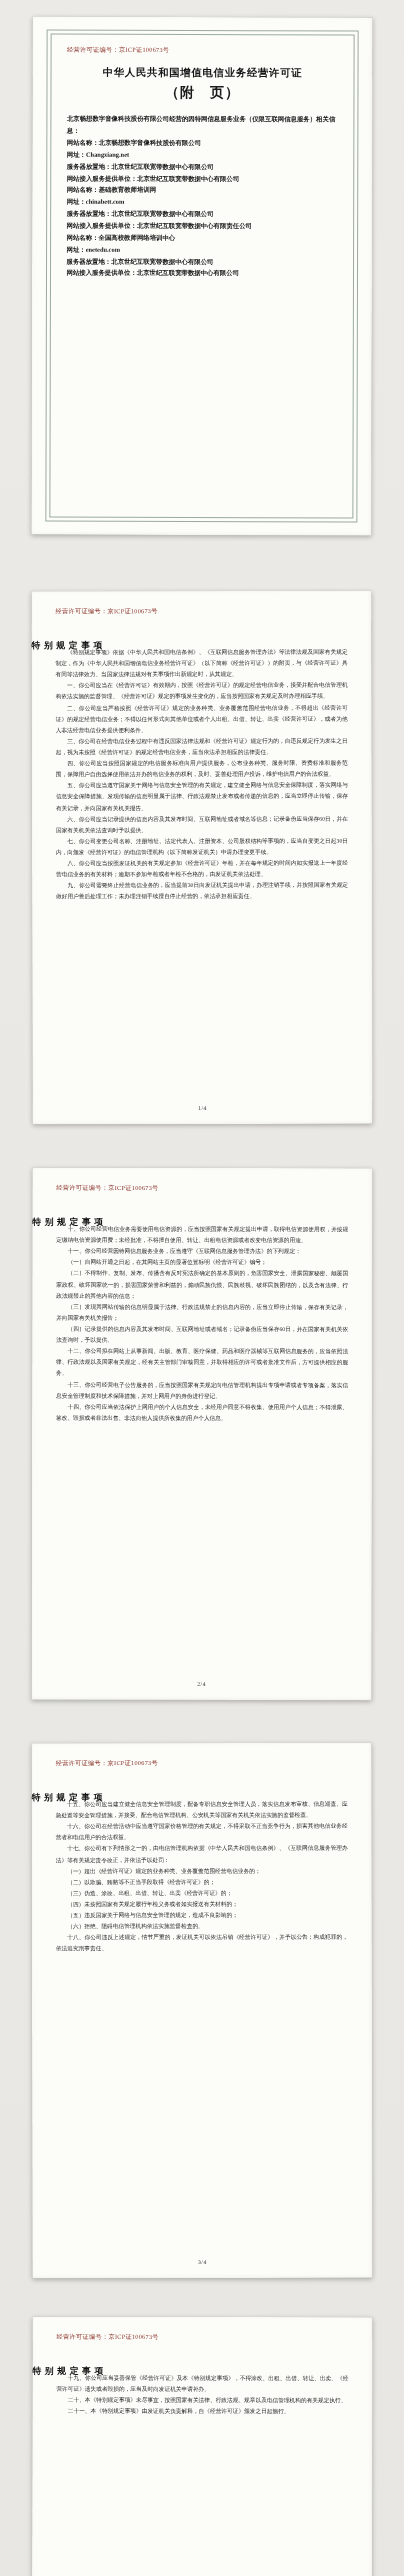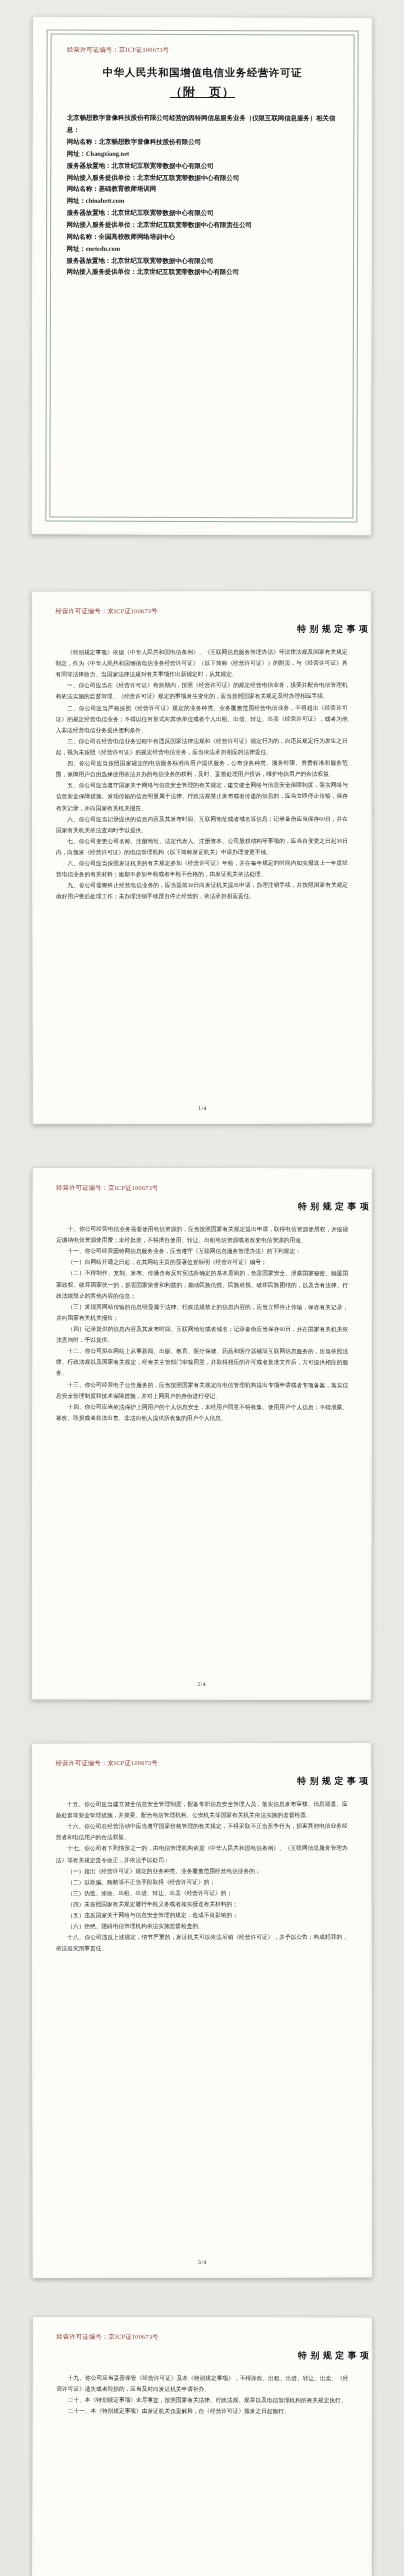--- a/index.html
+++ b/index.html
@@ -30,31 +30,31 @@
     position:absolute; top:2.6px; bottom:2.6px; left:2.6px; right:2.6px;
     border:0.5px solid #9aab9f;
     padding:11.3px 15.5px 10.3px 15.5px;
   }
   .lic-no { font-size:6.2px; color:#8a3026; letter-spacing:0.3px; }
   .cert-title {
     margin-top:10.3px; text-align:center; font-size:10.3px; font-weight:bold;
     color:#161616; letter-spacing:0.8px; line-height:1.4;
   }
   .cert-subtitle {
-    margin-top:4.1px; text-align:center; font-size:12px; font-weight:bold;
-    color:#1a1a1a; letter-spacing:1px;text-decoration:underline;
+    margin-top:4.1px; text-align:center; font-size:14px; font-weight:bold;
+    color:#1a1a1a; letter-spacing:1px;
   }
   .cert-body { margin-top:11.3px; font-size:6.4px; line-height:1.85; color:#141414; }
   .cert-intro { font-weight:bold; }
   .cert-line { font-weight:bold; }
 
   
   .prov-head { position:absolute; top:15.5px; left:24px; font-size:6.2px; color:#8a3026; letter-spacing:0.3px; }
   .prov-title {
-    position:absolute; top:33px; left:0; right:0; text-align:right;
+    position:absolute; top:49px; left:0; right:0; text-align:left;
     font-size:8.8px; font-weight:bold; color:#111; letter-spacing:3.6px;
   }
   .prov-body {
     position:absolute; top:56px; left:24px; right:24px;
     font-size:5.7px; line-height:1.95; color:#1e1e1e; text-align:justify;
   }
   .para { text-indent:2em; }
   .page-no {
     position:absolute; bottom:13.4px; left:0; right:0; text-align:center;
     font-size:5.7px; color:#333; letter-spacing:0.5px;

